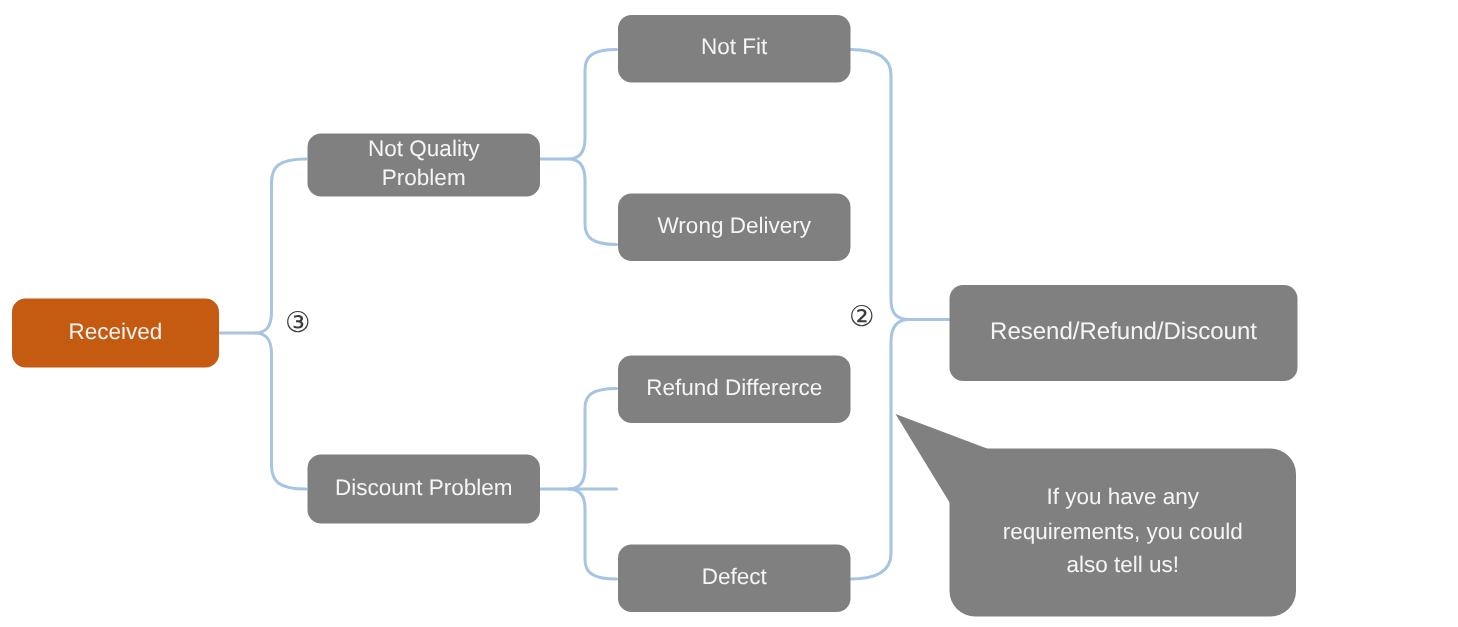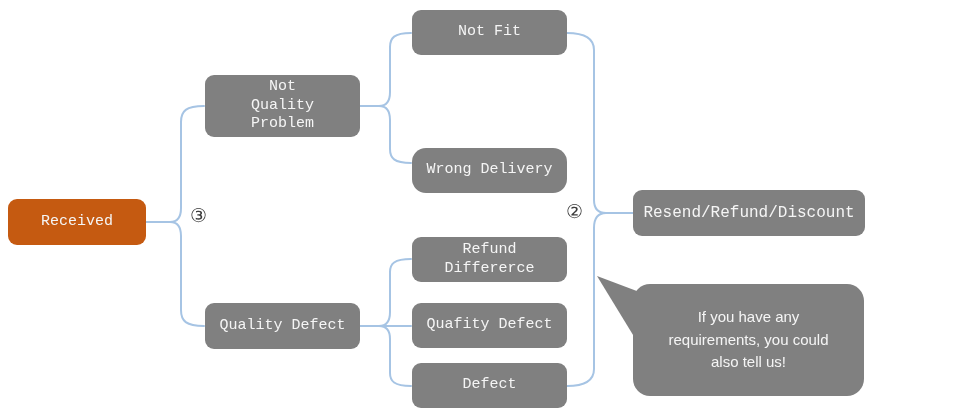--- a/index.html
+++ b/index.html
@@ -17,36 +17,36 @@
     background:var(--background);overflow:hidden;
     border-right:1px solid #d9d9d9;
   }
   .connectors{position:absolute;left:0;top:0;z-index:1;}
   .node{
     position:absolute;z-index:2;
     background:var(--node-fill);color:var(--node-text);
     border-radius:9px;
     display:flex;align-items:center;justify-content:center;
     text-align:center;font-size:15px;line-height:1.25;
-    box-sizing:border-box;padding:2px 8px;font-family:Liberation Mono, monospace;
+    box-sizing:border-box;padding:2px 8px;
   }
   .node.root{background:var(--root-fill);}
   .node.wrap2{padding:2px 28px;}
   .node.result{font-size:16px;}
   .marker{
     position:absolute;z-index:3;color:var(--marker-text);
     font-size:19px;line-height:1;
   }
   .callout{
     position:absolute;z-index:2;
     background:var(--node-fill);color:var(--node-text);
     border-radius:17px;
     display:flex;align-items:center;justify-content:center;
     text-align:center;font-size:15px;line-height:1.5;
-    box-sizing:border-box;padding:6px 22px;
+    box-sizing:border-box;padding:6px 22px;margin-top:15px;
   }
 </style>
 </head>
 <body>
 
 <div class="canvas">
 
   <svg class="connectors" width="972" height="418" viewBox="0 0 972 418">
     <g fill="none" stroke="var(--connector)" stroke-width="2" stroke-linecap="round">
 
@@ -62,35 +62,34 @@
 
       <path d="M567,33 C585,33 594,39 594,50 V200 C594,208 597,213 606,213 C597,213 594,219 594,228 V369 C594,380 585,386 567,386"></path>
       <path d="M606,213 H633"></path>
     </g>
 
     <polygon points="597,276 658,299 641,348" fill="var(--node-fill)"></polygon>
   </svg>
 
   <div class="node root" style="left:8px;top:199px;width:138px;height:46px;">Received</div>
 
-  <div class="node wrap2" style="left:205px;top:75px;width:155px;height:62px;">Not Quality Problem</div>
+  <div class="node wrap2" style="left:205px;top:89px;width:155px;height:42px;">Not Quality Problem</div>
 
-  <div class="node" style="left:205px;top:303px;width:155px;height:46px;">Quality Defect</div>
+  <div class="node" style="left:205px;top:303px;width:155px;height:46px;">Discount Problem</div>
 
   <div class="node" style="left:412px;top:10px;width:155px;height:45px;">Not Fit</div>
 
-  <div class="node" style="left:412px;top:148px;width:155px;height:45px;border-radius:14px;">Wrong Delivery</div>
+  <div class="node" style="left:412px;top:129px;width:155px;height:45px;">Wrong Delivery</div>
 
   <div class="node" style="left:412px;top:237px;width:155px;height:45px;">Refund Differerce</div>
 
-  <div class="node" style="left:412px;top:303px;width:155px;height:45px;">Quafity Defect</div>
 
   <div class="node" style="left:412px;top:363px;width:155px;height:45px;">Defect</div>
 
-  <div class="node result" style="left:633px;top:190px;width:232px;height:46px;">Resend/Refund/Discount</div>
+  <div class="node result" style="left:633px;top:190px;width:232px;height:64px;">Resend/Refund/Discount</div>
 
   <div class="callout" style="left:633px;top:284px;width:231px;height:112px;">If you have any requirements, you could also tell us!</div>
 
   <span class="marker" style="left:190px;top:206px;">③</span>
 
   <span class="marker" style="left:566px;top:202px;">②</span>
 
 </div>
 
 </body></html>

